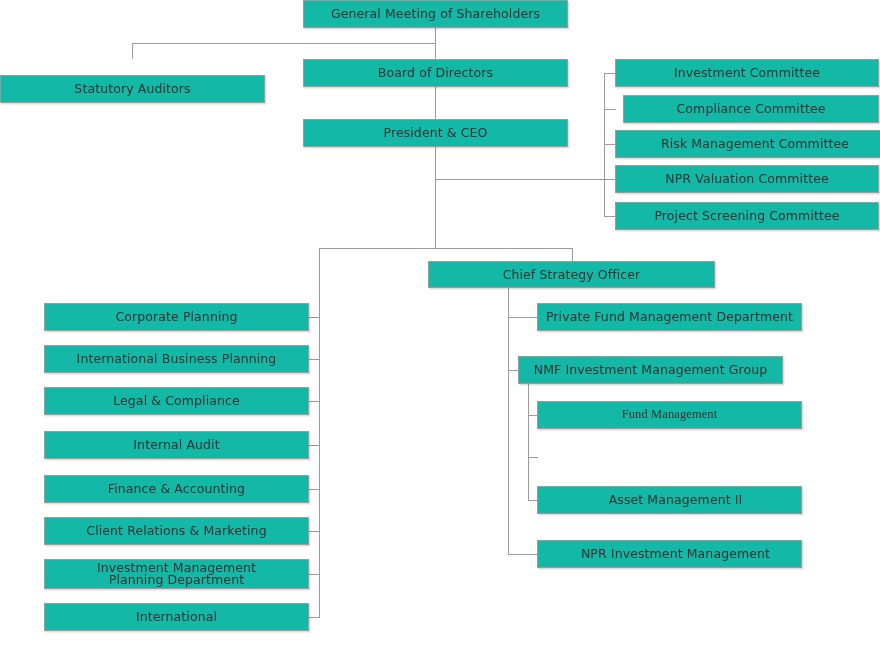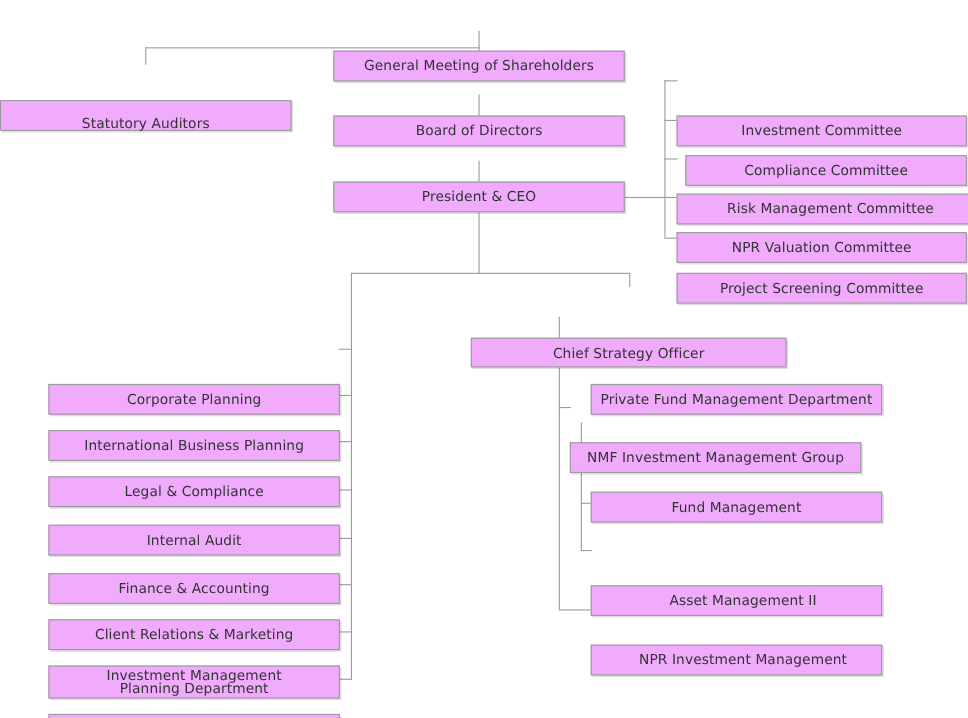--- a/index.html
+++ b/index.html
@@ -16,34 +16,33 @@
     position: relative;
     width: 880px;
     height: 653px;
     background: #ffffff;
     overflow: hidden;
   }
   
   .node {
     position: absolute;
     box-sizing: border-box;
-    background: #f0abfc;
+    background: #14b8a6;
     border: 1px solid #9b9b9b;
     box-shadow: 1.5px 1.5px 0 rgba(0,0,0,0.13);
     display: flex;
     align-items: center;
     justify-content: center;
     text-align: center;
     font-size: 12.5px;
     line-height: 1.05;
     color: #333333;
     letter-spacing: 0.1px;
     padding: 0 4px;
     z-index: 3;
-    margin-top: 46px;
   }
   .node .label {
     display: block;
     white-space: pre-line;
   }
   .node.two-line {
     line-height: 1.0;
   }
   
   .line {
@@ -99,21 +98,21 @@
 
   <div class="line v" style="left:528px; top:384px; height:116px;"></div>
   <div class="line h" style="left:528px; top:415px; width:10px;"></div>
   <div class="line h" style="left:528px; top:457px; width:10px;"></div>
   <div class="line h" style="left:528px; top:500px; width:10px;"></div>
 
   <div class="node" style="left:303px; top:0px; width:265px; height:28px;">
     <span class="label">General Meeting of Shareholders</span>
   </div>
 
-  <div class="node" style="left:0px; top:45px; width:265px; height:28px;align-items:flex-end;">
+  <div class="node" style="left:0px; top:75px; width:265px; height:28px;">
     <span class="label">Statutory Auditors</span>
   </div>
 
   <div class="node" style="left:303px; top:59px; width:265px; height:28px;">
     <span class="label">Board of Directors</span>
   </div>
 
   <div class="node" style="left:303px; top:119px; width:265px; height:28px;">
     <span class="label">President &amp; CEO</span>
   </div>
@@ -154,33 +153,33 @@
     <span class="label">Finance &amp; Accounting</span>
   </div>
   <div class="node" style="left:44px; top:517px; width:265px; height:28px;">
     <span class="label">Client Relations &amp; Marketing</span>
   </div>
   <div class="node two-line" style="left:44px; top:559px; width:265px; height:30px;">
     <span class="label">Investment Management
 Planning Department</span>
   </div>
   <div class="node" style="left:44px; top:603px; width:265px; height:28px;">
-    <span class="label">Shareholders</span>
+    <span class="label">International</span>
   </div>
 
   <div class="node" style="left:518px; top:356px; width:265px; height:28px;">
     <span class="label">NMF Investment Management Group</span>
   </div>
   <div class="node" style="left:537px; top:303px; width:265px; height:28px;">
     <span class="label">Private Fund Management Department</span>
   </div>
   <div class="node" style="left:537px; top:540px; width:265px; height:28px;padding-left:16px;">
     <span class="label">NPR Investment Management</span>
   </div>
 
-  <div class="node" style="left:537px; top:401px; width:265px; height:28px;">
+  <div class="node" style="left:537px; top:401px; width:265px; height:28px;font-family:Liberation Serif, serif;">
     <span class="label">Fund Management</span>
   </div>
   <div class="node" style="left:537px; top:486px; width:265px; height:28px;padding-left:16px;">
     <span class="label">Asset Management II</span>
   </div>
 
 </div>
 
 </body></html>

